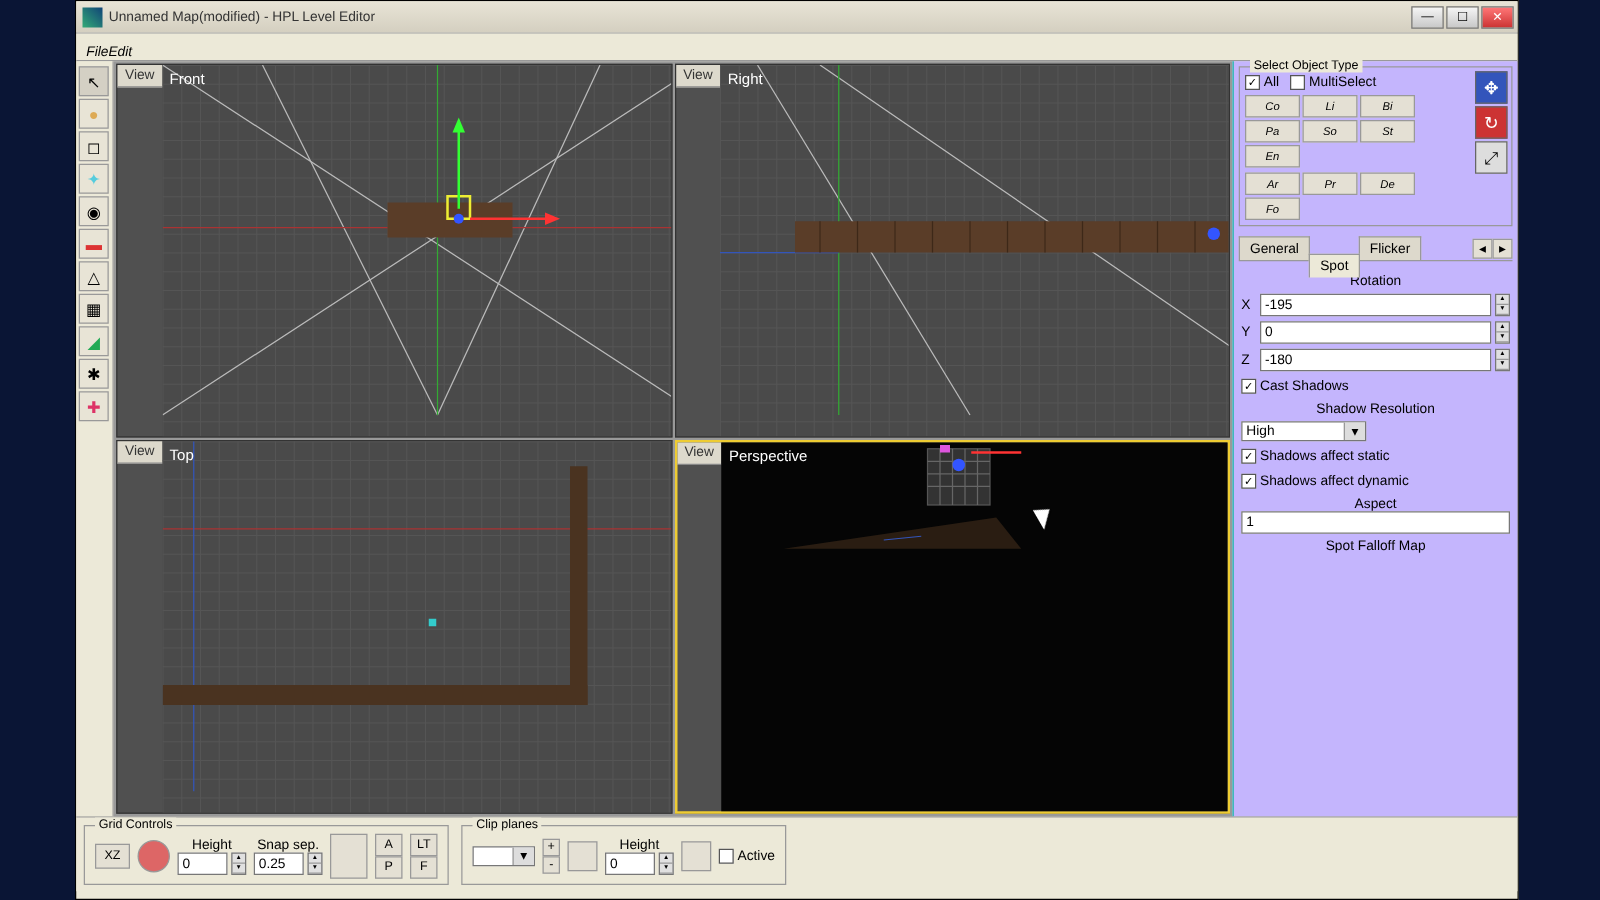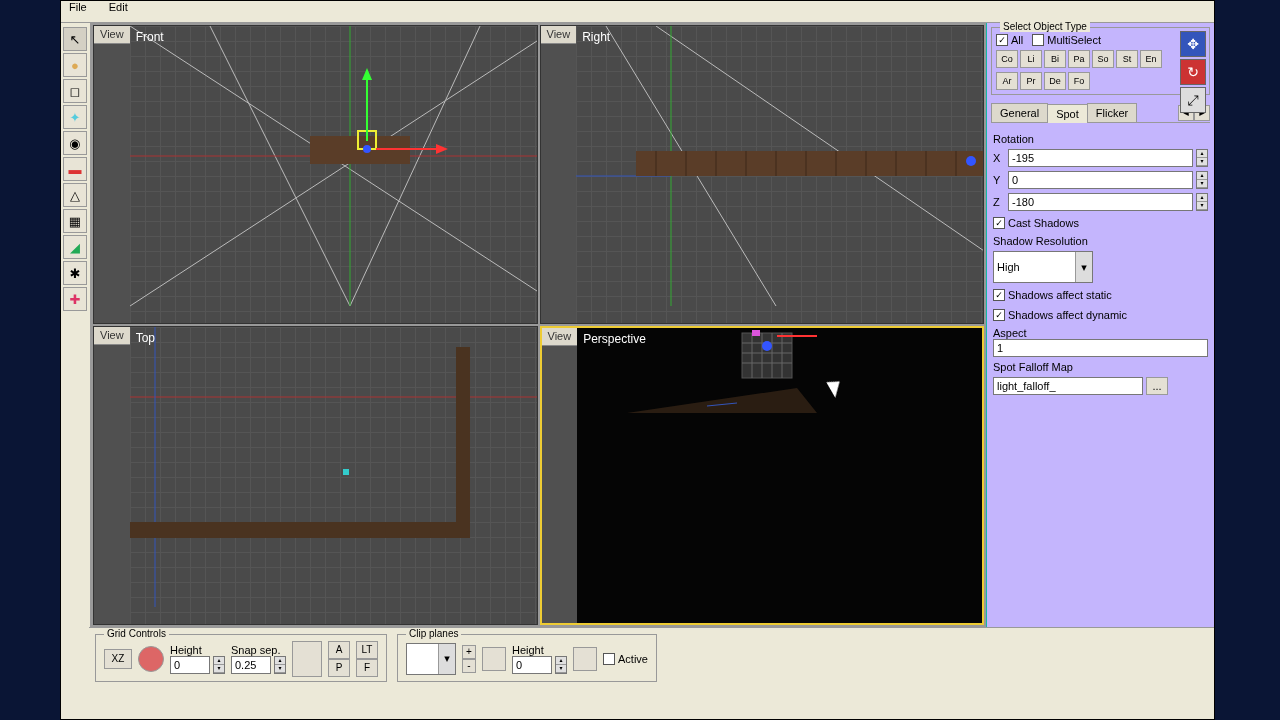--- a/index.html
+++ b/index.html
@@ -4,71 +4,80 @@
 <style>
 * { box-sizing: border-box; margin: 0; padding: 0; font-family: Tahoma, sans-serif; font-size: 11px; }
 body { background: #0a1535; width: 1280px; height: 720px; overflow: hidden; }
 .app-window { position: absolute; left: 60px; top: 0; width: 1155px; height: 720px; background: #ece9d8; border: 1px solid #000; }
 .titlebar { height: 26px; background: linear-gradient(#e8e4d6,#d4cfc0); display: flex; align-items: center; border-bottom: 1px solid #aaa; }
 .titlebar .app-icon { width: 16px; height: 16px; margin: 0 5px; background: linear-gradient(45deg,#3a7,#147); }
 .titlebar .title { flex: 1; color: #333; }
 .win-controls { display: flex; gap: 2px; padding-right: 3px; }
 .win-btn { width: 26px; height: 18px; border: 1px solid #777; background: linear-gradient(#f5f5f5,#c8c8c8); display: flex; align-items: center; justify-content: center; font-size: 10px; }
 .win-btn.close { background: linear-gradient(#f77,#c33); color: #fff; }
-.menubar { height: 22px; background: #ece9d8; display: flex; align-items: flex-start; padding: 0 8px; gap: 22px; border-bottom: 1px solid #999; }
+.menubar { height: 22px; background: #ece9d8; display: flex; align-items: flex-end; padding: 0 8px; gap: 0; border-bottom: 1px solid #999; font-style: italic; }
 .menubar span { cursor: default; }
 .main-area { display: flex; height: 604px; }
 .left-toolbar { width: 30px; background: #ece9d8; border-right: 1px solid #999; padding: 4px 2px; display: flex; flex-direction: column; gap: 2px; }
 .tool-btn { width: 24px; height: 24px; border: 1px solid #999; background: #e8e4d6; display: flex; align-items: center; justify-content: center; font-size: 13px; cursor: pointer; }
 .tool-btn.sel { background: #d4d0c4; }
 .viewports { flex: 1; display: grid; grid-template-columns: 1fr 1fr; grid-template-rows: 1fr 1fr; gap: 2px; background: #999; padding: 2px; }
 .viewport { background: #505050; display: flex; border: 1px solid #333; position: relative; }
 .viewport.active { border: 2px solid #eecc33; }
 .vp-header { height: 18px; background: #ddd9cc; padding: 2px 6px; color: #333; border-bottom: 1px solid #888; }
 .vp-canvas { flex: 1; background: #4a4a4a; position: relative; overflow: hidden; }
 .vp-canvas.dark { background: #050505; }
 .vp-label { position: absolute; top: 4px; left: 6px; color: #fff; font-size: 12px; z-index: 5; }
 .grid-bg { position: absolute; inset: 0; background-image: linear-gradient(#555 1px, transparent 1px), linear-gradient(90deg,#555 1px, transparent 1px); background-size: 15px 15px; }
 .right-panel { width: 228px; background: #c4b5fd; border-left: 1px solid #14b8a6; padding: 4px; display: flex; flex-direction: column; gap: 4px; }
 .group-box { border: 1px solid #999; padding: 4px; position: relative; }
 .group-title { position: absolute; top: -7px; left: 8px; background: #ece9d8; padding: 0 3px; font-size: 10px; }
 .chk-row { display: flex; align-items: center; gap: 3px; margin: 2px 0; }
 .chk { width: 12px; height: 12px; border: 1px solid #555; background: #fff; display: flex; align-items: center; justify-content: center; font-size: 9px; }
 .mini-btns { display: flex; flex-wrap: wrap; gap: 2px; margin-top: 4px; }
-.mini-btn { width: 22px; height: 18px; border: 1px solid #999; background: #e4e0d4; font-size: 9px; display: flex; align-items: center; justify-content: center; }
+.mini-btn { width: 44px; height: 18px; border: 1px solid #999; background: #e4e0d4; font-size: 9px; display: flex; align-items: center; justify-content: center; font-style: italic; }
 .gizmo-btns { position: absolute; right: 4px; top: 4px; display: flex; flex-direction: column; gap: 2px; }
 .gizmo-btn { width: 26px; height: 26px; border: 1px solid #666; display: flex; align-items: center; justify-content: center; font-size: 14px; }
 .tabs { display: flex; align-items: center; margin-top: 4px; border-bottom: 1px solid #999; }
 .tab { padding: 3px 8px; border: 1px solid #999; border-bottom: none; background: #ddd9cc; margin-right: -1px; cursor: pointer; }
-.tab.active { background: #ece9d8; position: relative; top: 1px; }
+.tab.active { background: #ece9d8; position: relative; top: 14px; }
 .tab-nav { margin-left: auto; display: flex; }
 .tab-nav .nbtn { width: 16px; height: 16px; border: 1px solid #999; background: #e4e0d4; display: flex; align-items: center; justify-content: center; }
 .props { padding: 6px 2px; display: flex; flex-direction: column; gap: 4px; }
-.lbl { font-size: 11px; color: #000; }
+.lbl { font-size: 11px; color: #000; text-align: center; }
 .inp-row { display: flex; align-items: center; gap: 3px; }
 .axis-lbl { width: 12px; }
 .num-input { flex: 1; height: 18px; border: 1px solid #777; background: #fff; padding: 0 3px; }
 .spinner { width: 12px; height: 18px; border: 1px solid #777; background: #e0e0e0; display: flex; flex-direction: column; }
 .spinner div { flex: 1; font-size: 6px; text-align: center; line-height: 7px; border-bottom: 1px solid #999; }
-.select-box { width: 100px; height: 32px; border: 1px solid #777; background: #fff; display: flex; align-items: center; padding: 0 3px; position: relative; }
+.select-box { width: 100px; height: 16px; border: 1px solid #777; background: #fff; display: flex; align-items: center; padding: 0 3px; position: relative; }
 .select-box::after { content: "▾"; position: absolute; right: 0; top: 0; width: 16px; height: 100%; background: #ddd; border-left: 1px solid #999; display: flex; align-items: center; justify-content: center; }
 .two-col { display: flex; gap: 12px; }
 .two-col > div { flex: 1; }
 .browse-btn { width: 22px; height: 18px; border: 1px solid #999; background: #e4e0d4; display: flex; align-items: center; justify-content: center; }
-.bottom-bar { height: 60px; background: #ece9d8; border-top: 1px solid #999; display: flex; align-items: center; padding: 2px 6px; gap: 10px; margin-left: 28px; }
+.bottom-bar { height: 60px; background: #ece9d8; border-top: 1px solid #999; display: flex; align-items: center; padding: 2px 6px; gap: 10px; }
 .bottom-group { border: 1px solid #999; padding: 6px 8px 4px; position: relative; display: flex; align-items: center; gap: 6px; height: 48px; }
 .small-btn { width: 22px; height: 20px; border: 1px solid #999; background: #e4e0d4; display: flex; align-items: center; justify-content: center; font-size: 10px; }
 .col-btns { display: flex; flex-direction: column; }
 .col-btns .small-btn { height: 18px; }
 .cursor-arrow { position: absolute; width: 0; height: 0; border-left: 12px solid #fff; border-top: 6px solid transparent; border-bottom: 12px solid transparent; transform: rotate(-30deg); z-index: 20; filter: drop-shadow(1px 1px 0 #000); }
 </style>
 </head>
 <body>
 
 <div class="app-window">
+  <div class="titlebar">
+    <div class="app-icon"></div>
+    <div class="title">Unnamed Map(modified) - HPL Level Editor</div>
+    <div class="win-controls">
+      <div class="win-btn">—</div>
+      <div class="win-btn">☐</div>
+      <div class="win-btn close">✕</div>
+    </div>
+  </div>
 
   <div class="menubar">
     <span>File</span>
     <span>Edit</span>
   </div>
 
   <div class="main-area">
     <div class="left-toolbar">
       <div class="tool-btn sel">↖</div>
       <div class="tool-btn" style="color:#da5">●</div>
@@ -265,24 +274,20 @@
         <div class="two-col">
           <div>
             <div class="lbl">Aspect</div>
             <div class="inp-row">
                 <input class="num-input" value="1" style="">
               </div>
           </div>
         </div>
 
         <div class="lbl">Spot Falloff Map</div>
-        <div class="inp-row">
-          <input class="num-input" style="flex: 0 0 80px;" value="light_falloff_">
-          <div class="browse-btn">...</div>
-        </div>
       </div>
     </div>
   </div>
 
   <div class="bottom-bar">
     <div class="bottom-group">
       <div class="group-title">Grid Controls</div>
       <div class="small-btn" style="width:28px">XZ</div>
       <div class="small-btn" style="width:26px;height:26px;border-radius:13px;background:#d66"></div>
       <div>

